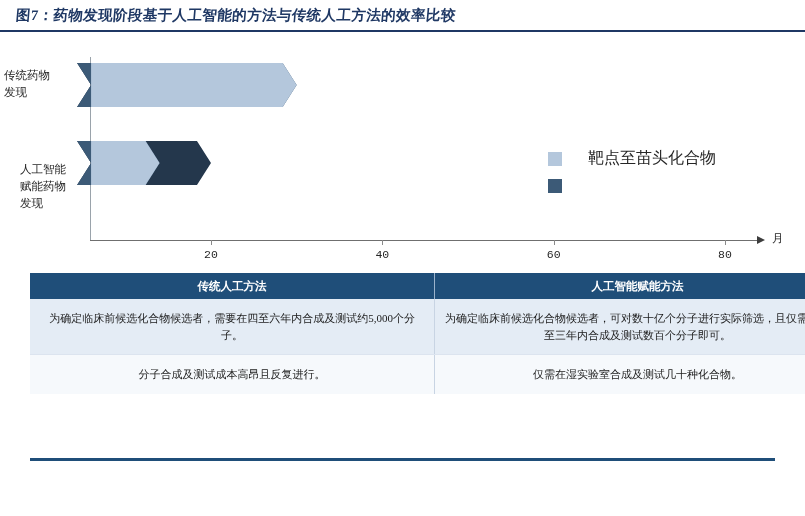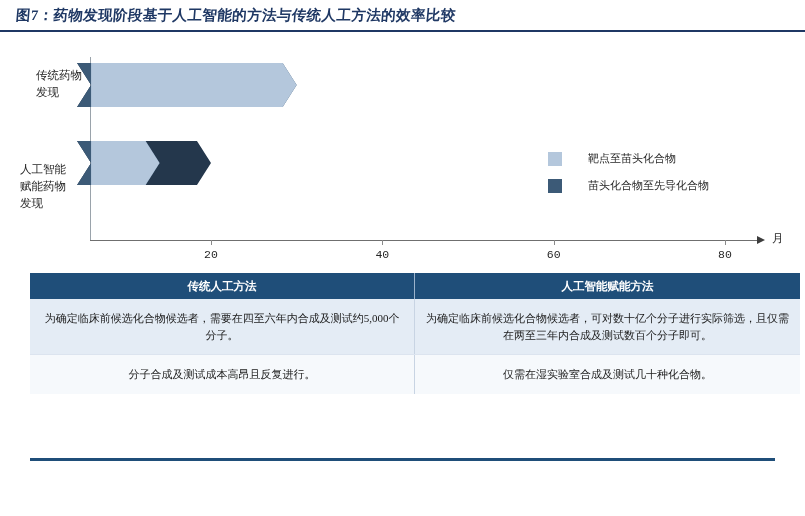--- a/index.html
+++ b/index.html
@@ -32,21 +32,21 @@
 
   
   .chart{position:absolute;left:0;top:33px;width:805px;height:238px;}
 
   .cat-label{
     position:absolute;
     font-size:11.5px;color:#262626;line-height:17px;
     text-align:left;white-space:pre-line;
     font-family:"Liberation Serif","DejaVu Serif",serif;
   }
-  #cat-traditional{left:36px;top:34px;width:66px;}
+  #cat-traditional{left:4px;top:34px;width:66px;}
   #cat-ai{left:20px;top:128px;width:70px;}
 
   .y-axis{
     position:absolute;left:90px;top:24px;width:1px;height:184px;
     background:#9aa3ab;
   }
   .x-axis{
     position:absolute;left:90px;top:207px;width:673px;height:1px;
     background:#6f6f6f;
   }
@@ -76,41 +76,41 @@
   }
   .seg.first{ clip-path:polygon(0 0, calc(100% - 14px) 0, 100% 50%, calc(100% - 14px) 100%, 0 100%); }
   .seg.mid  { clip-path:polygon(0 0, calc(100% - 14px) 0, 100% 50%, calc(100% - 14px) 100%, 0 100%, 14px 50%); }
   .seg.last { clip-path:polygon(0 0, calc(100% - 14px) 0, 100% 50%, calc(100% - 14px) 100%, 0 100%, 14px 50%); }
 
   
   .legend{position:absolute;left:548px;top:112px;}
   .legend-row{display:flex;align-items:center;height:27px;}
   .legend-swatch{width:14px;height:14px;flex:none;}
   .legend-text{
-    margin-left:26px;font-size:11px;color:#262626;white-space:nowrap;
+    margin-left:26px;font-size:16px;color:#262626;white-space:nowrap;
   }
 
   
   .table{
     position:absolute;left:30px;top:273px;width:745px;
     border-collapse:collapse;
     table-layout:fixed;
   }
   .table td,.table th{
     border:none;
     padding:11px 10px;
     font-size:11px;
     line-height:16.5px;
     text-align:center;
     vertical-align:middle;
     font-family:"Liberation Serif","DejaVu Serif",serif;
   }
   .table th{
     background:#1F4E79;color:#ffffff;font-weight:bold;
-    font-size:11.5px;height:22px;padding:2px 6px;
+    font-size:11.5px;height:22px;padding:2px 16px;
     border-right:1px solid #9BB3CC;
   }
   .table th:last-child{border-right:none;}
   .table td{
     color:#1a1a1a;
     border-right:1px solid #C8D4E3;
     border-bottom:1px solid #DCE4EF;
   }
   .table td:last-child{border-right:none;}
   .row-a td{background:#E4ECF5;}
@@ -165,21 +165,20 @@
         <div class="seg last" style="left: -14px; width: 133.933px; background: rgb(36, 55, 76); z-index: 8;"></div>
       </div>
 
     <div class="legend">
       <div class="legend-row">
         <span class="legend-swatch" id="sw0" style="background: rgb(180, 199, 220);"></span>
         <span class="legend-text">靶点至苗头化合物</span>
       </div>
       <div class="legend-row">
         <span class="legend-swatch" id="sw1" style="background: rgb(60, 90, 119);"></span>
-        <span class="legend-text">苗头化合物至先导化合物</span>
       </div>
     </div>
   </div>
 
   <table class="table">
     <thead>
       <tr>
         <th style="width:372px">传统人工方法</th>
         <th style="width:373px">人工智能赋能方法</th>
       </tr>

